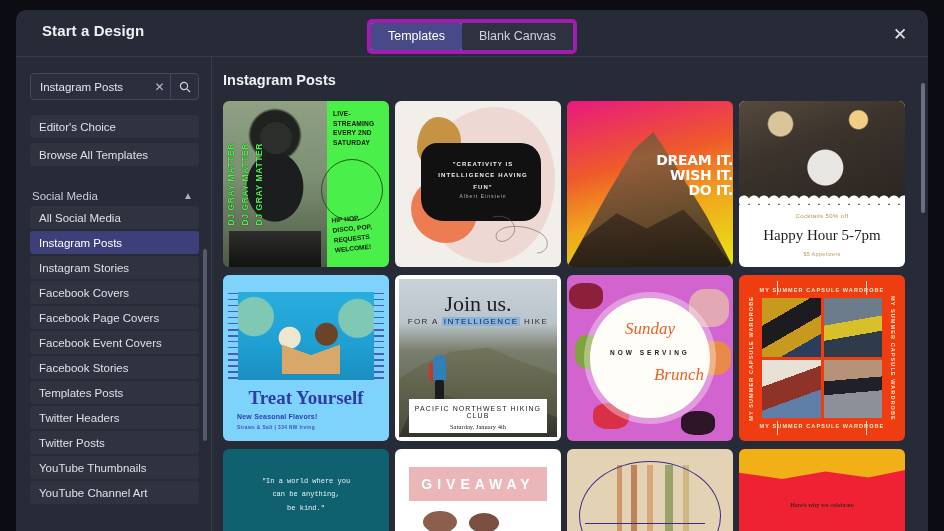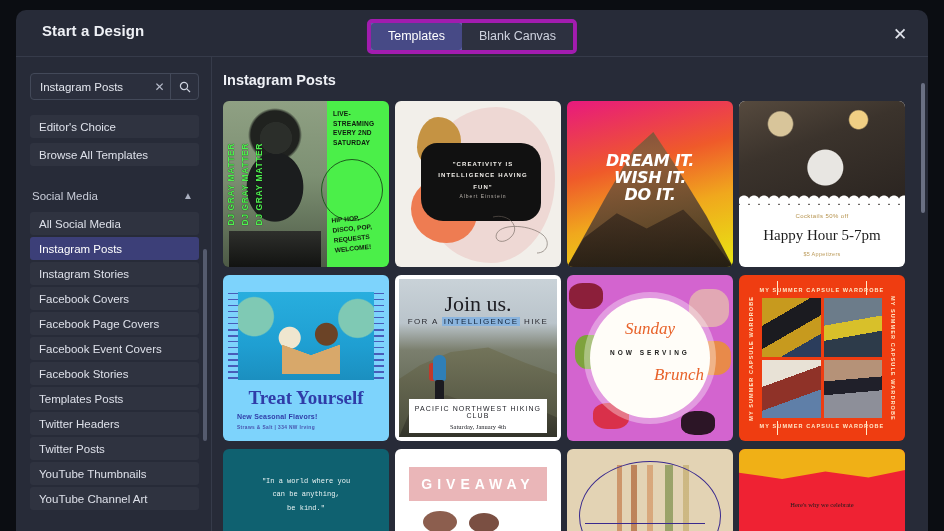--- a/index.html
+++ b/index.html
@@ -107,21 +107,21 @@
   }
   .group-hdr {
     margin-top: 20px;
     display: flex; align-items: center; justify-content: space-between;
     padding: 0 6px 0 2px;
     height: 20px;
     font-size: 11.5px; color: #c8ccd8;
     cursor: pointer;
   }
   .chev { color: #aab0c0; font-size: 10px; line-height: 1; }
-  .nav-list { margin-top: 6px; }
+  .nav-list { }
   .nitem {
     height: 23px;
     background: #2f3340;
     border-radius: 3px;
     display: flex; align-items: center;
     padding-left: 9px;
     font-size: 11.5px; color: #dde0e9;
     margin-bottom: 2px; cursor: pointer;
   }
   .nitem.active { background: #3c3f78; color: #ffffff; }
@@ -242,25 +242,24 @@
     opacity: .9;
   }
   .mtn-peak2 {
     position: absolute; left: 0; bottom: 0; width: 100%; height: 96px;
     background: linear-gradient(180deg,#4a3426 0%, #1d1711 100%);
     clip-path: polygon(0% 100%, 10% 70%, 30% 44%, 48% 60%, 70% 40%, 88% 72%, 100% 100%);
     opacity: .75;
   }
   .mtn-text {
     position: absolute; left: 0; top: 52px; width: 100%;
-    text-align: center; color: #ffffff;
-    font-size: 16px; font-weight: bold; line-height: 1.06;
+    text-align: right; color: #ffffff;
+    font-size: 14px; font-weight: bold; line-height: 1.06;
     font-family: "DejaVu Sans", sans-serif;
     letter-spacing: -.3px;
-    font-style: italic;
   }
   
   .c-hh { background: #ffffff; position: relative; }
   .hh-photo {
     position: absolute; left: 0; top: 0; width: 100%; height: 104px;
     background:
       radial-gradient(circle at 52% 64%, #e8e6e2 0 16%, rgba(0,0,0,0) 17%),
       radial-gradient(circle at 25% 22%, #d8c59a 0 8%, rgba(0,0,0,0) 9%),
       radial-gradient(circle at 72% 18%, #f0cf84 0 6%, rgba(0,0,0,0) 7%),
       linear-gradient(160deg,#564a3e 0%, #3b332c 40%, #2a2420 100%);

